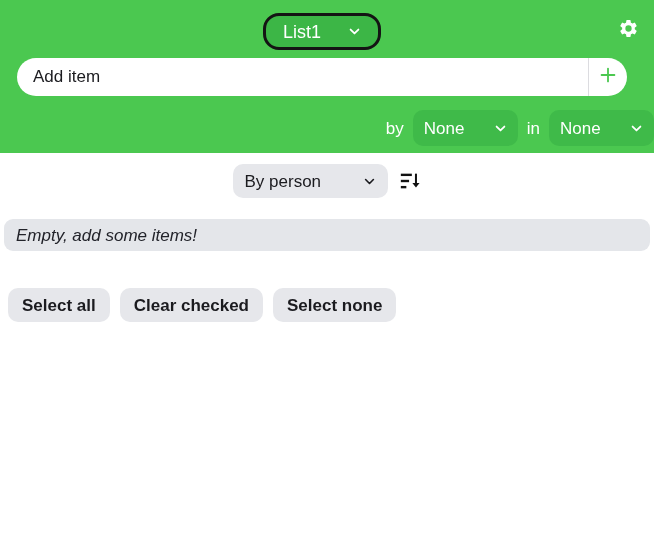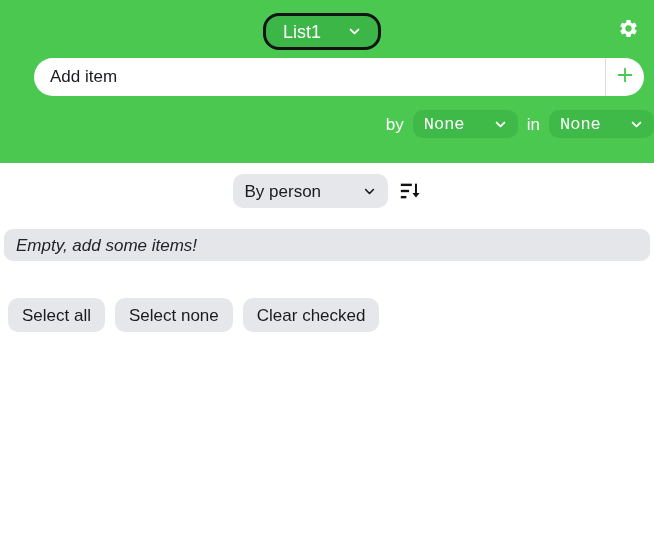--- a/index.html
+++ b/index.html
@@ -70,21 +70,21 @@
     height: 24px;
     display: flex;
     align-items: center;
     justify-content: center;
   }
   .gear-button svg { display: block; }
 
   
   .add-row {
     position: absolute;
-    left: 34px;
+    left: 17px;
     top: 58px;
     width: 610px;
     height: 38px;
     background: #ffffff;
     border-radius: 19px;
     display: flex;
     align-items: stretch;
     box-sizing: border-box;
     overflow: hidden;
   }
@@ -129,42 +129,41 @@
     gap: 9px;
   }
   .byin-label {
     color: #ffffff;
     font-size: 17px;
     line-height: 1;
   }
   .green-select {
     background: #3fba49;
     border-radius: 10px;
-    height: 28px;
+    height: 36px;
     box-sizing: border-box;
     display: flex;
     align-items: center;
     padding: 0 11px;
     min-width: 105px;
-    font-family: Liberation Mono, monospace;
   }
   .green-select .val {
     color: #ffffff;
     font-size: 17px;
     line-height: 1;
     flex: 1;
     white-space: nowrap;
   }
   .green-select .caret-white { margin-left: 14px; }
 
   
   .body-area {
     position: absolute;
     left: 0;
-    top: 163px;
+    top: 153px;
     width: 654px;
     height: 391px;
     background: #ffffff;
   }
 
   .sort-row {
     position: absolute;
     left: 0;
     top: 11px;
     width: 654px;
@@ -242,20 +241,21 @@
     border: none;
     border-radius: 10px;
     height: 34px;
     padding: 0 14px;
     font-family: "Liberation Sans", sans-serif;
     font-size: 17px;
     color: #1b1b1f;
     line-height: 1;
     cursor: pointer;
     white-space: nowrap;
+    font-weight: bold;
   }
 </style>
 </head>
 <body>
 
 <div class="header">
 
   <div class="header-top">
 
     <div class="list-select-wrap">
@@ -338,17 +338,17 @@
       </span>
     </div>
   </div>
 
   <div class="empty-bar">
     <span>Empty, add some items!</span>
   </div>
 
   <div class="actions-row">
     <button class="pill-btn">Select all</button>
+    <button class="pill-btn">Clear checked</button>
     <button class="pill-btn">Select none</button>
-    <button class="pill-btn">Clear checked</button>
   </div>
 
 </div>
 
 </body></html>

